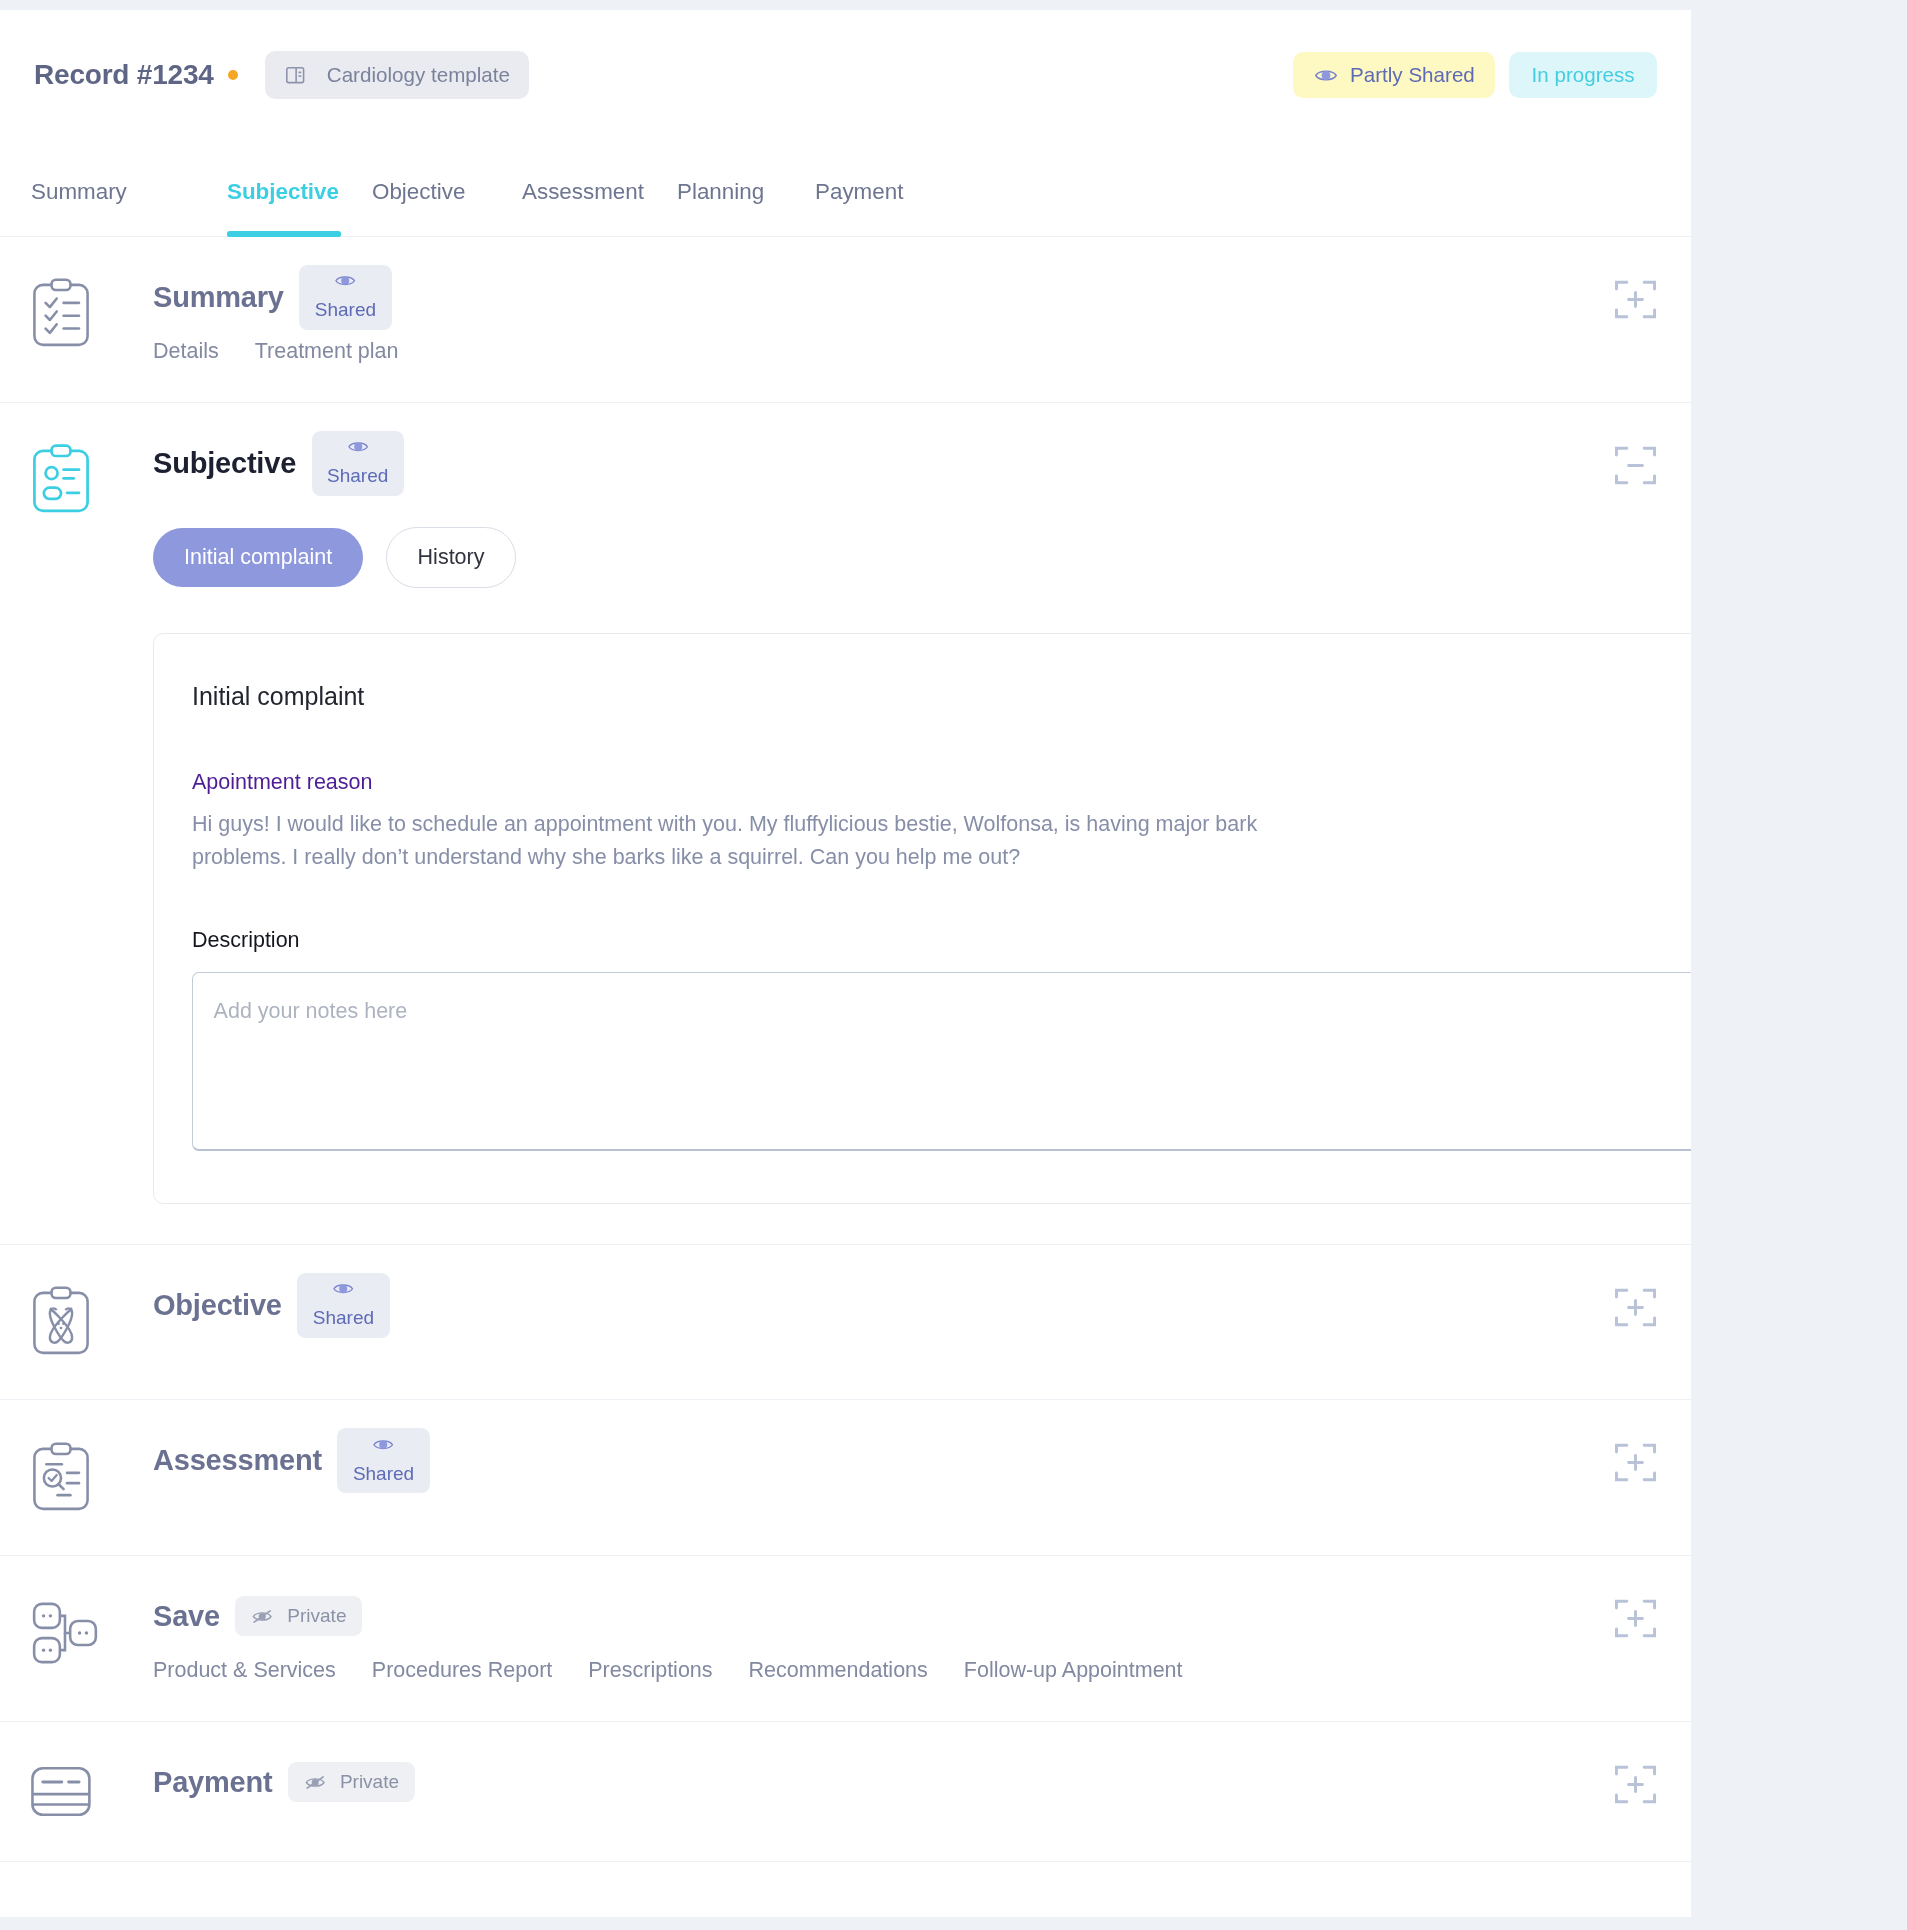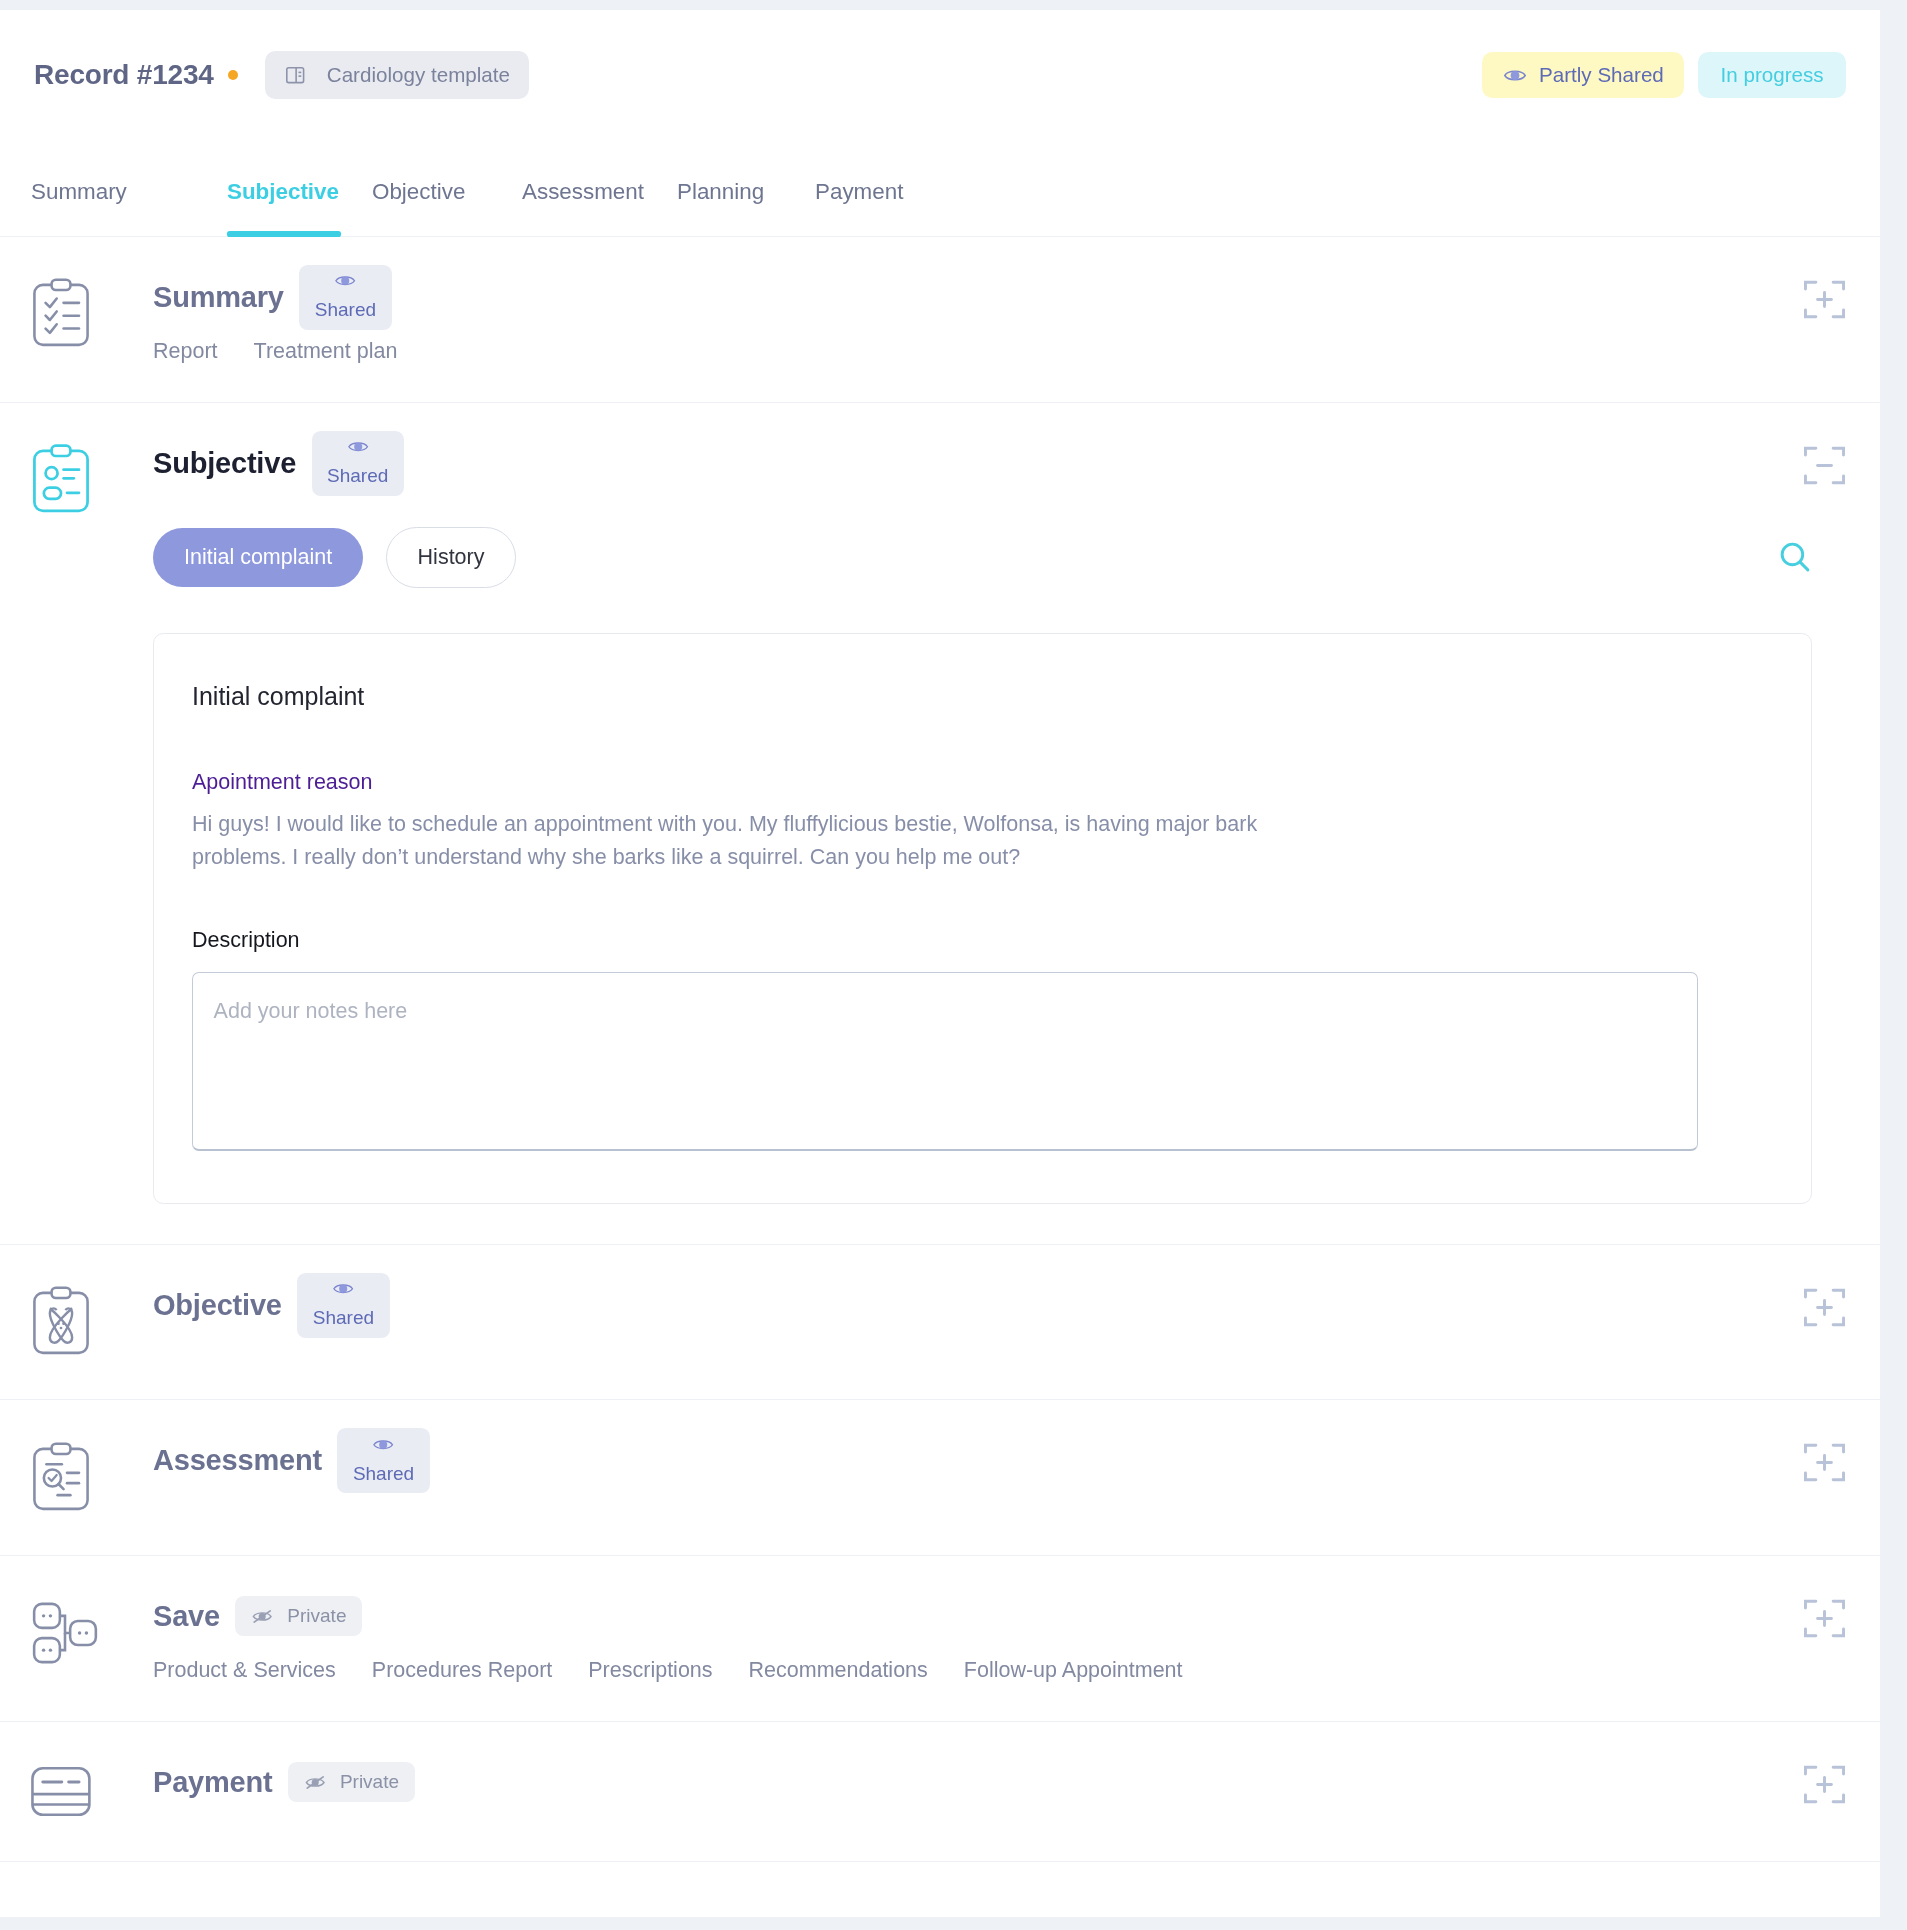--- a/index.html
+++ b/index.html
@@ -17,21 +17,21 @@
     width: 1907px;
     height: 1931px;
     background: #eef1f6;
     overflow: hidden;
   }
 
   .sheet {
     position: absolute;
     top: 9.5px;
     left: 0;
-    width: 1880px;
+    width: 1691px;
     height: 1907px;
     background: #ffffff;
     overflow: hidden;
   }
 
   
   .record-header {
     position: relative;
     height: 131px;
     padding: 0 34px;
@@ -376,21 +376,21 @@
           <span class="sec-title">Summary</span>
           <span class="chip-shared">
             <svg width="22.4" height="15.5" viewBox="0 0 28 20">
               <path d="M2 10 C6 3.5, 22 3.5, 26 10 C22 16.5, 6 16.5, 2 10 Z" fill="none" stroke="#7b86cf" stroke-width="1.8"></path>
               <circle cx="14" cy="10" r="5.2" fill="#8e98dd"></circle>
             </svg>
             <span>Shared</span>
           </span>
         </div>
         <div class="sec-sublinks">
-          <span>Report</span>
+          <span>Details</span>
           <span>Treatment plan</span>
         </div>
       </div>
       <div class="toggle-btn">
         <svg width="45" height="45" viewBox="0 0 52 52" fill="none">
           <path d="M4 14 V6 H16 M48 14 V6 H36 M4 38 V46 H16 M48 38 V46 H36" stroke="#b8c2d8" stroke-width="3.4" stroke-linecap="round"></path>
           <path d="M26 18 V34 M18 26 H34" stroke="#b8c2d8" stroke-width="3.4" stroke-linecap="round"></path>
         </svg>
       </div>
     </div>

